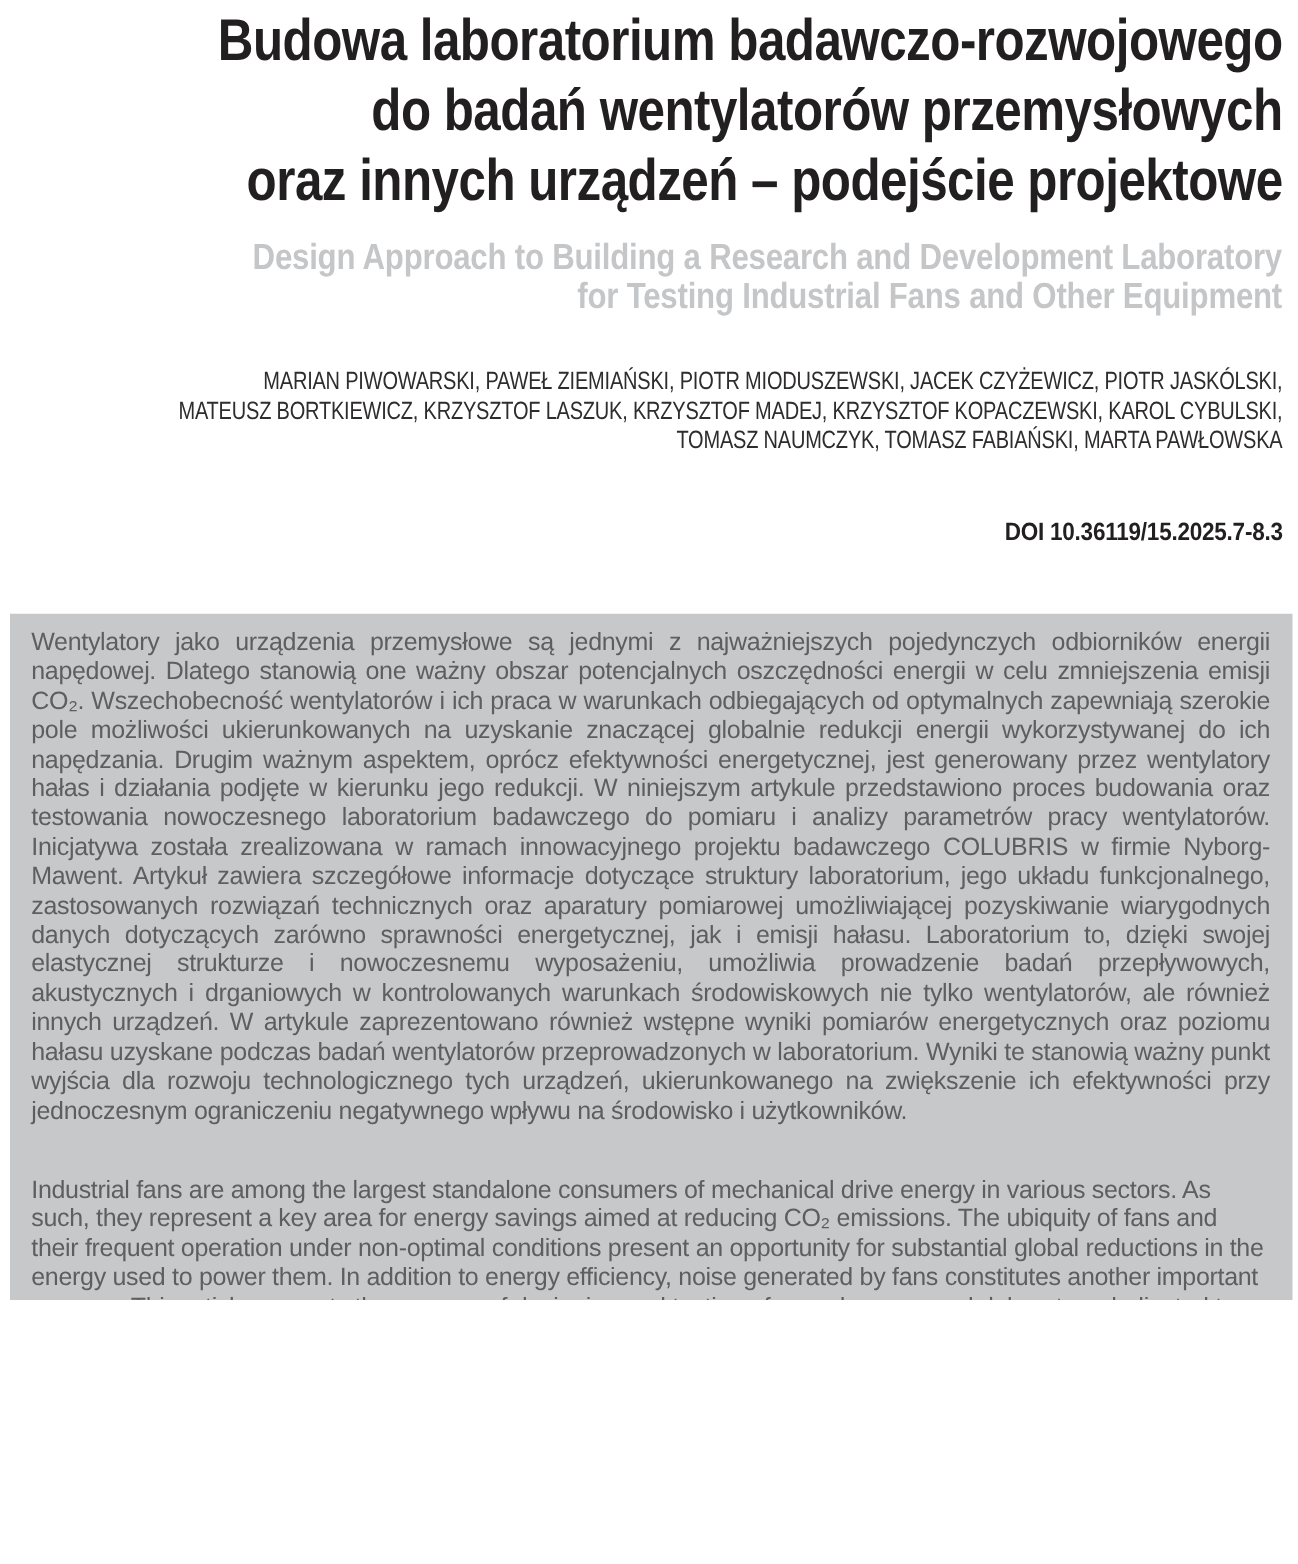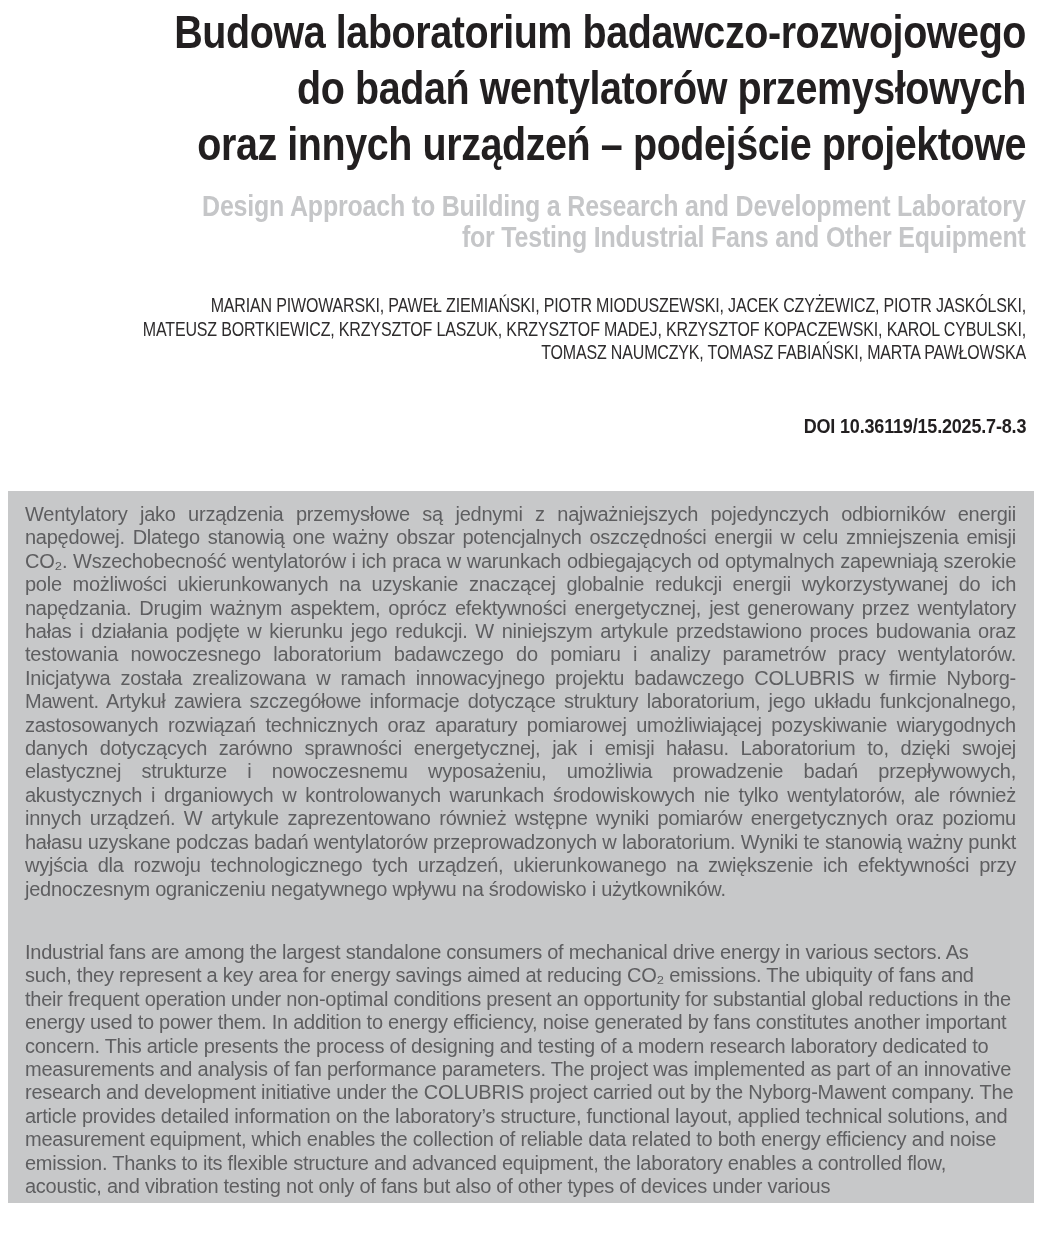--- a/index.html
+++ b/index.html
@@ -29,21 +29,21 @@
     transform:scaleX(0.80);
   }
   .doi {
     top:414px; font-size:20px; line-height:24px; font-weight:bold;
     letter-spacing:-0.2px; color:var(--title-color,#221f20);
     transform:scaleX(0.90);
   }
 
   
   .abstract-box {
-    position:absolute; left:8px; top:491px; width:1026px; height:712px;
+    position:absolute; left:8px; top:491px; width:1026px; height:549px;
     background:var(--box-bg,#c7c8c9);
     padding:12px 18px 0 17px; overflow:hidden;
     color:var(--box-text,#5e5e60);
     font-size:20px; line-height:23.4px; letter-spacing:-0.25px;
   }
   .abstract-box p { text-align:justify; }
   .keywords { font-style:italic; }
   .abstract-en { margin-top:40px; text-align:left !important; }
 </style>
 </head>

